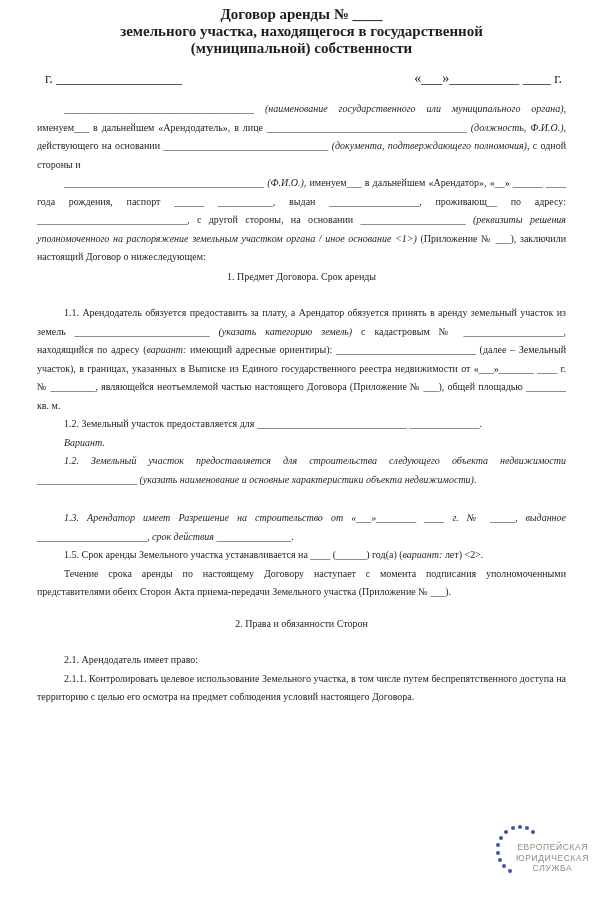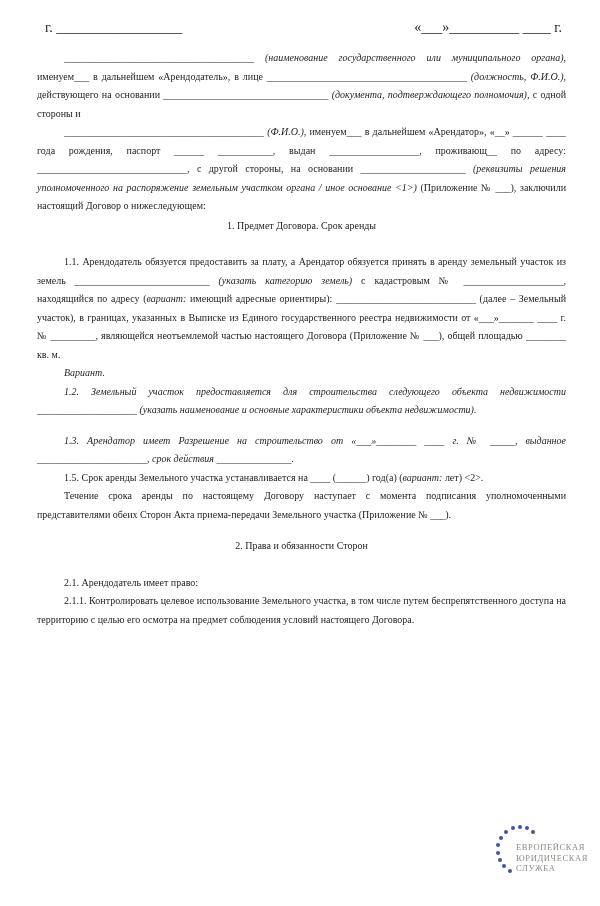--- a/index.html
+++ b/index.html
@@ -31,21 +31,21 @@
     margin: 0;
     font-size: 10px;
     line-height: 18.5px;
     text-align: justify;
     text-indent: 27px;
   }
   .first { margin-top: 12px; }
   .center { text-align: center; text-indent: 0; }
   .h1 { margin: 1px 0 18px; }
   .h2 { margin: 13px 0 18px; }
-  .gap-top { margin-top: 12px; }
+  .gap-top { margin-top: 20px; }
   .it { font-style: italic; }
 
   .logo {
     position: absolute;
     left: 494px; top: 822px;
     width: 104px; height: 62px;
   }
   .logo-dot {
     position: absolute;
     width: 4px; height: 4px;
@@ -59,47 +59,54 @@
   .logo-dot:nth-of-type(5)  { left: 10px; top: 8px; }
   .logo-dot:nth-of-type(6)  { left: 5px;  top: 14px; }
   .logo-dot:nth-of-type(7)  { left: 2px;  top: 21px; }
   .logo-dot:nth-of-type(8)  { left: 2px;  top: 29px; }
   .logo-dot:nth-of-type(9)  { left: 4px;  top: 36px; }
   .logo-dot:nth-of-type(10) { left: 8px;  top: 42px; }
   .logo-dot:nth-of-type(11) { left: 14px; top: 47px; }
   .logo-text {
     position: absolute;
     left: 22px; top: 20px;
-    font-family: Liberation Serif, serif;
+    font-family: Liberation Sans, sans-serif;
     font-size: 8.5px;
     line-height: 10.5px;
     letter-spacing: 0.6px;
     color: #8c8c86;
     white-space: nowrap;
+    text-align: center;
   }
 </style>
 </head>
 <body>
 
 <div class="content">
 
+  <div class="doc-title">
+    <div>Договор аренды № ____</div>
+    <div>земельного участка, находящегося в государственной</div>
+    <div>(муниципальной) собственности</div>
+  </div>
 
   <div class="dateline">
     <span>г. __________________</span>
     <span>«___»__________ ____ г.</span>
   </div>
 
   <p class="para first"><span>______________________________________ </span><span class="it">(наименование государственного или муниципального органа)</span><span>, именуем___ в дальнейшем «Арендодатель», в лице ________________________________________ </span><span class="it">(должность, Ф.И.О.)</span><span>, действующего на основании _________________________________ </span><span class="it">(документа, подтверждающего полномочия)</span><span>, с одной стороны и</span></p>
 
   <p class="para"><span>________________________________________ </span><span class="it">(Ф.И.О.)</span><span>, именуем___ в дальнейшем «Арендатор», «__» ______ ____ года рождения, паспорт ______ ___________, выдан __________________, проживающ__ по адресу: ______________________________, с другой стороны, на основании _____________________ </span><span class="it">(реквизиты решения уполномоченного на распоряжение земельным участком органа / иное основание &lt;1&gt;)</span><span> (Приложение № ___), заключили настоящий Договор о нижеследующем:</span></p>
 
   <p class="para center h1">1. Предмет Договора. Срок аренды</p>
 
   <p class="para"><span>1.1. Арендодатель обязуется предоставить за плату, а Арендатор обязуется принять в аренду земельный участок из земель ___________________________ </span><span class="it">(указать категорию земель)</span><span> с кадастровым № ____________________, находящийся по адресу (</span><span class="it">вариант:</span><span> имеющий адресные ориентиры): ____________________________ (далее – Земельный участок), в границах, указанных в Выписке из Единого государственного реестра недвижимости от «___»_______ ____ г. № _________, являющейся неотъемлемой частью настоящего Договора (Приложение № ___), общей площадью ________ кв. м.</span></p>
 
+  <p class="para">1.2. Земельный участок предоставляется для ______________________________ ______________.</p>
 
   <p class="para it">Вариант.</p>
 
   <p class="para it">1.2. Земельный участок предоставляется для строительства следующего объекта недвижимости ____________________ (указать наименование и основные характеристики объекта недвижимости).</p>
 
   <p class="para it gap-top">1.3. Арендатор имеет Разрешение на строительство от «___»________ ____ г. № _____, выданное ______________________, срок действия _______________.</p>
 
 
   <p class="para"><span>1.5. Срок аренды Земельного участка устанавливается на ____ (______) год(а) (</span><span class="it">вариант:</span><span> лет) &lt;2&gt;.</span></p>
 

